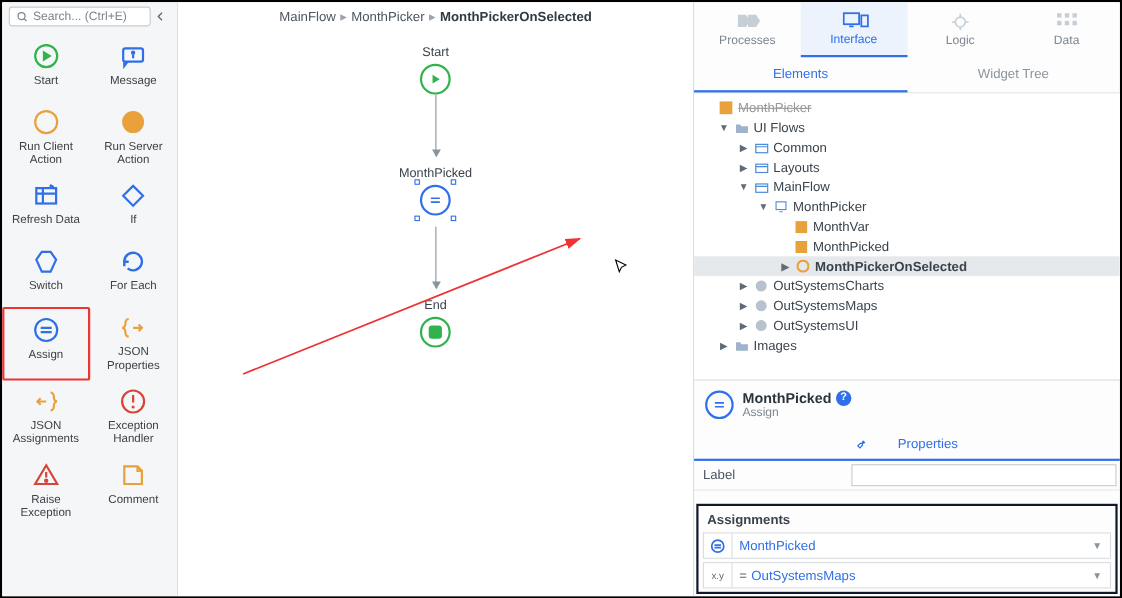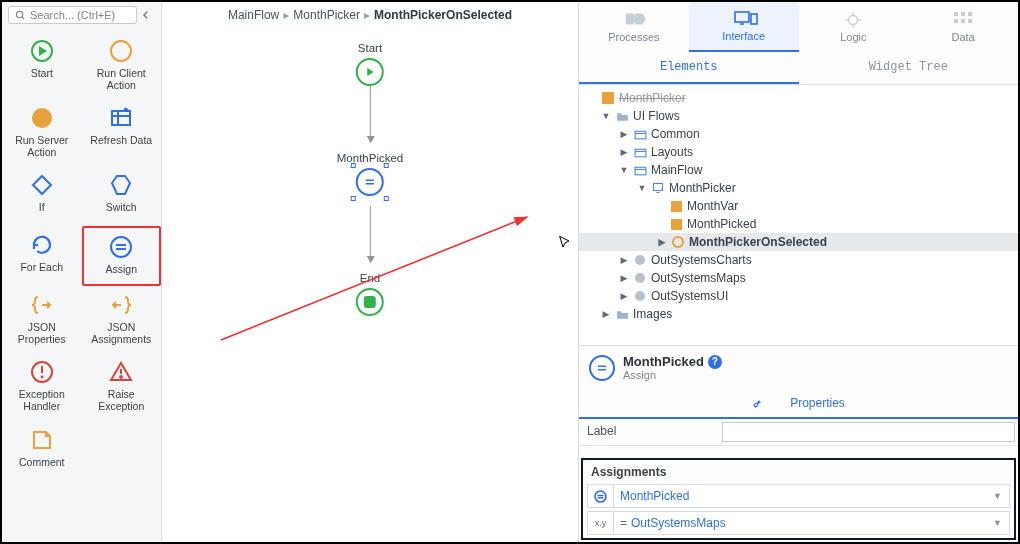--- a/index.html
+++ b/index.html
@@ -36,27 +36,27 @@
 .sel-handle-tl { top: -7px; left: -7px; }
 .sel-handle-tr { top: -7px; right: -7px; }
 .sel-handle-bl { bottom: -7px; left: -7px; }
 .sel-handle-br { bottom: -7px; right: -7px; }
 .arrow-line { width: 0; border-left: 1.3px solid #8a949d; height: 56px; position: relative; }
 .arrow-line::after { content: ""; position: absolute; bottom: -1px; left: -4px; border-left: 4px solid transparent; border-right: 4px solid transparent; border-top: 7px solid #8a949d; }
 .red-arrow { position: absolute; pointer-events: none; }
 .cursor-ic { position: absolute; left: 395px; top: 232px; }
 
 
-.right { width: 440px; border-left: 1px solid #d9dde0; display: flex; flex-direction: column; background: #fdfdfd; }
+.right { width: 388px; border-left: 1px solid #d9dde0; display: flex; flex-direction: column; background: #fdfdfd; }
 .tabs-top { display: flex; height: 50px; }
 .top-tab { flex: 1; display: flex; flex-direction: column; align-items: center; justify-content: center; font-size: 11px; color: #7c8792; gap: 2px; cursor: pointer; }
 .top-tab.active { background: #ecf3fd; color: #2f6fea; border-bottom: 2px solid #2f6fea; }
 .top-tab .ic { width: 20px; height: 18px; }
 .sub-tabs { display: flex; border-bottom: 1px solid #d9dde0; }
-.sub-tab { flex: 1; text-align: center; font-size: 12px; color: #8b949d; padding: 8px 0; cursor: pointer; font-family: Liberation Mono, monospace; }
+.sub-tab { flex: 1; text-align: center; font-size: 12px; color: #8b949d; padding: 8px 0; cursor: pointer; }
 .sub-tab.active { color: #2f6fea; border-bottom: 2px solid #2f6fea; }
 
 .tree { flex: 1; overflow: hidden; font-size: 12px; color: #3a434c; padding: 4px 0; background: #fff; }
 .tree-row { display: flex; align-items: center; padding: 2px 6px 2px 0; gap: 4px; cursor: pointer; white-space: nowrap; }
 .tree-row.sel { background: #e6e9ec; font-weight: 600; }
 .tw { display: inline-flex; width: 10px; justify-content: center; color: #5f6b76; font-size: 9px; }
 .ti { width: 14px; height: 14px; display: inline-flex; align-items: center; justify-content: center; }
 .ind { display: inline-block; }
 
 .prop-hdr { display: flex; align-items: center; gap: 8px; padding: 8px 10px; border-top: 1px solid #d9dde0; }
@@ -108,20 +108,31 @@
     </div>
     <div class="tool-grid">
       <div class="tool-item">
         <span class="ic">
             <svg width="24" height="24" viewBox="0 0 24 24">
               <circle cx="12" cy="12" r="10" fill="none" stroke="#2fb34a" stroke-width="2"></circle>
               <polygon points="9,7 17,12 9,17" fill="#2fb34a"></polygon>
             </svg>
           </span>
         <span class="lbl">Start</span>
+      </div>
+      <div class="tool-item">
+        <span class="ic">
+            <svg width="24" height="24" viewBox="0 0 24 24" fill="none" stroke="#2f6fea" stroke-width="2">
+              <rect x="3" y="5" width="18" height="12" rx="2"></rect>
+              <path d="M7 17l-3 4v-4"></path>
+              <circle cx="12" cy="9" r="1" fill="#2f6fea"></circle>
+              <line x1="12" y1="11" x2="12" y2="14"></line>
+            </svg>
+          </span>
+        <span class="lbl">Message</span>
       </div>
       <div class="tool-item">
         <span class="ic">
             <svg width="24" height="24" viewBox="0 0 24 24">
               <circle cx="12" cy="12" r="10" fill="none" stroke="#e9a13b" stroke-width="2"></circle>
             </svg>
           </span>
         <span class="lbl">Run Client Action</span>
       </div>
       <div class="tool-item">

